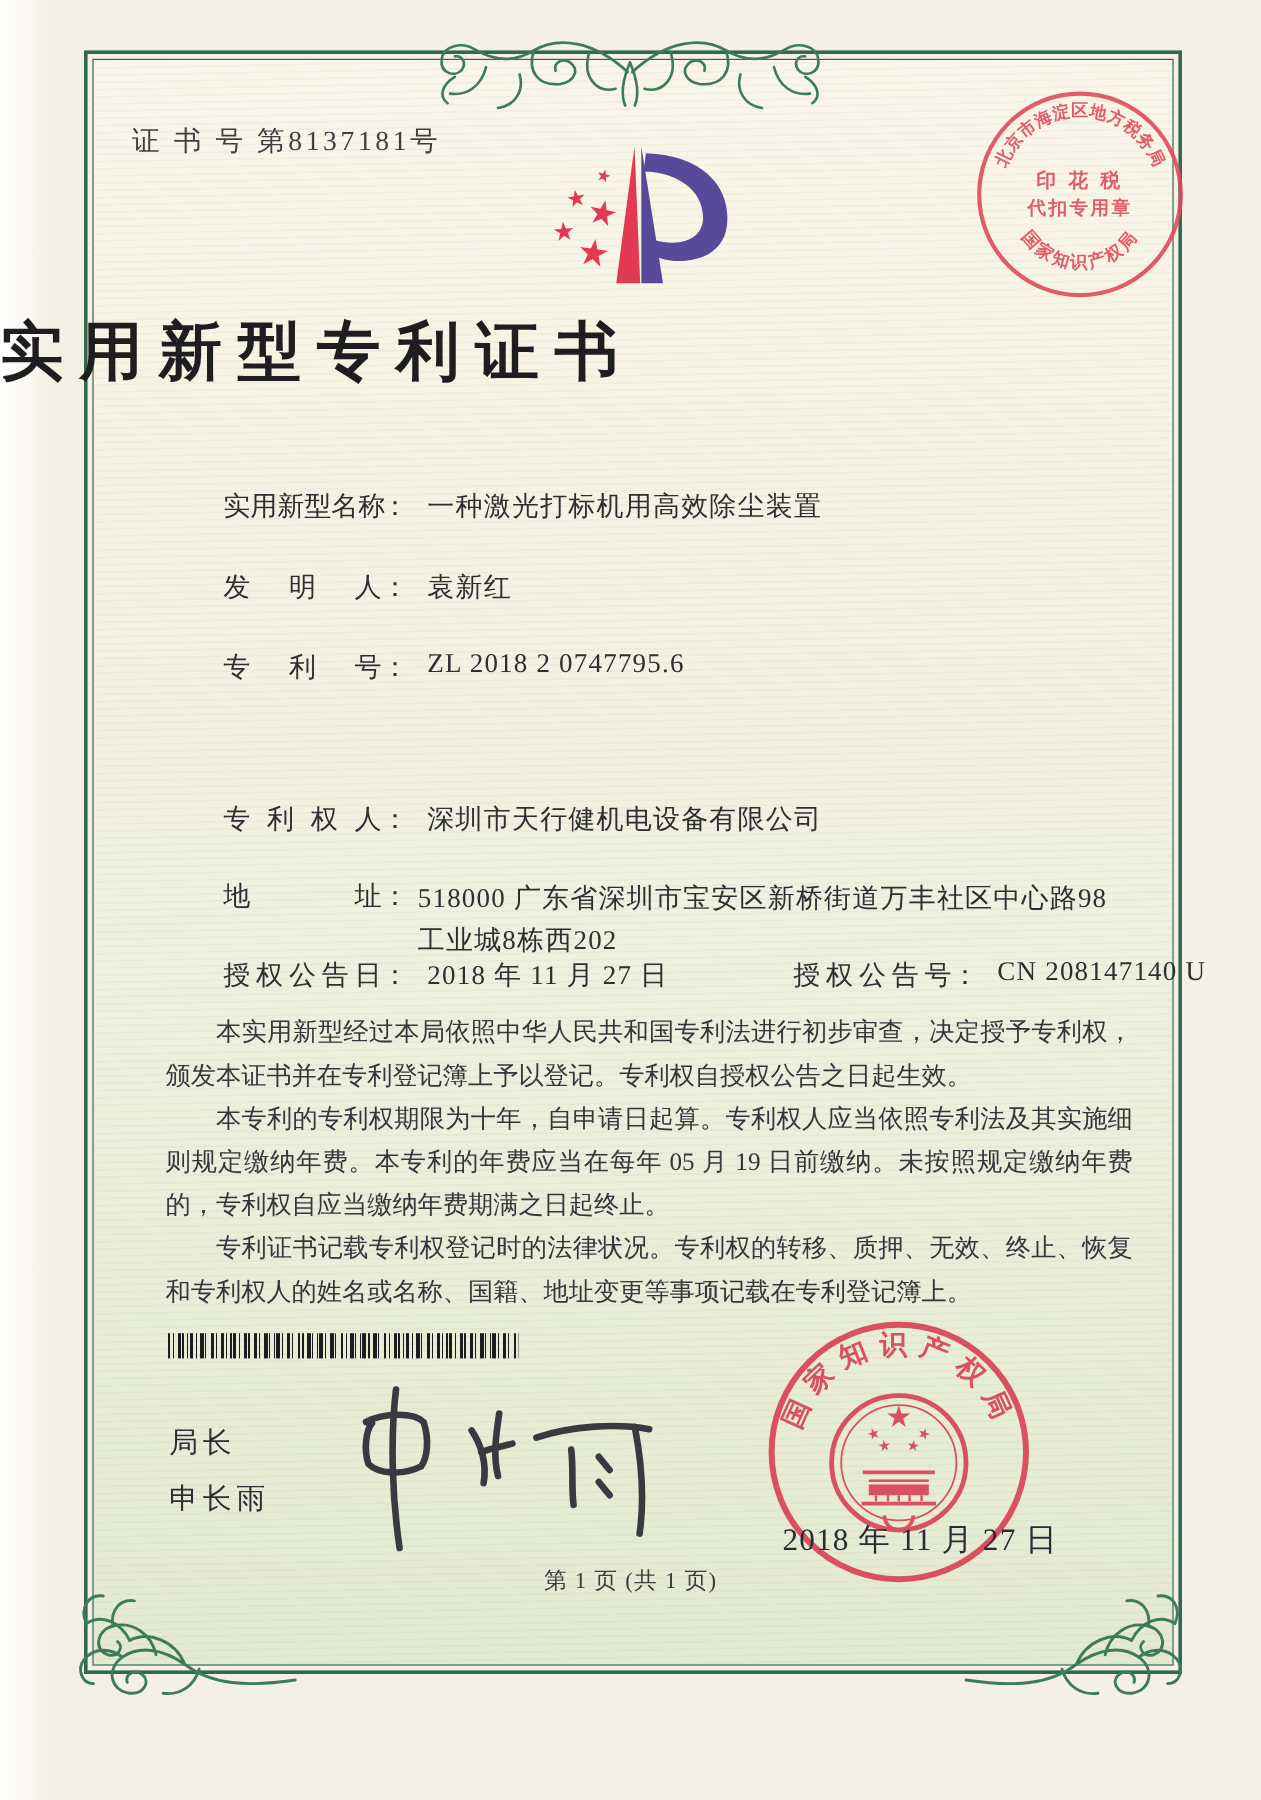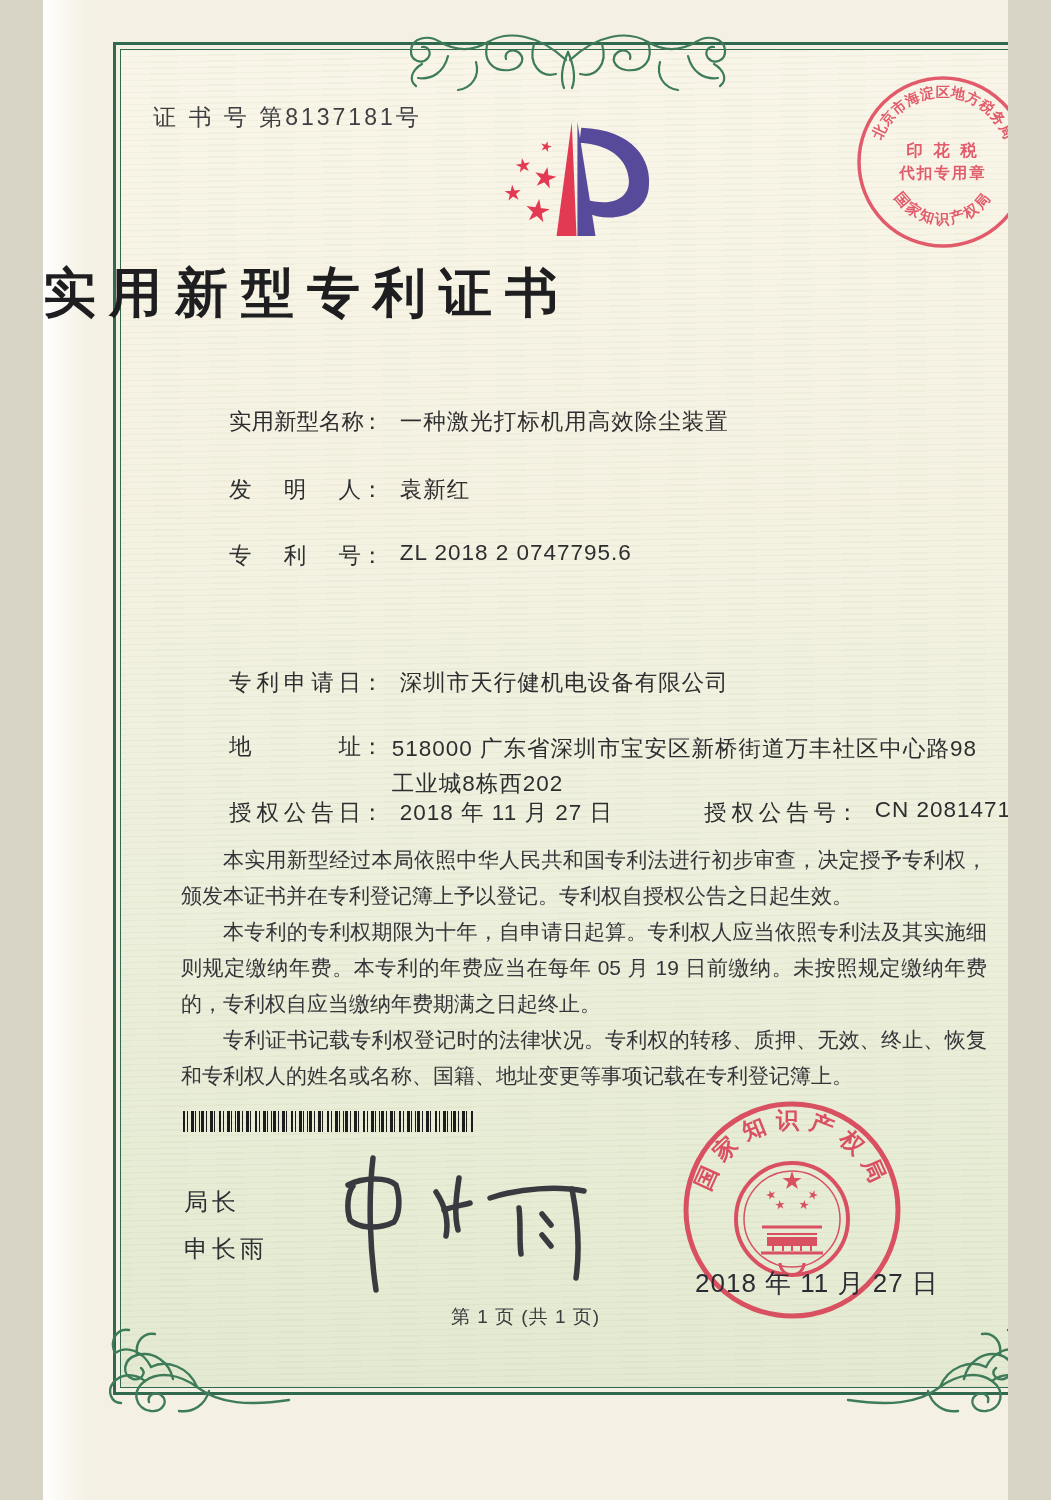--- a/index.html
+++ b/index.html
@@ -1,19 +1,19 @@
 <!DOCTYPE html>
 <html><head>
 <meta charset="utf-8">
 <style>
   html,body{margin:0;padding:0;background:#d8d4c6;}
   .page{
-    position:relative;width:965px;height:1500px;margin:0 auto;
+    position:relative;width:1051px;height:1500px;margin:0 auto;
     background:linear-gradient(90deg,#ffffff 0,#f4f0e3 45px,#f4f0e3 100%);
-    font-family:Liberation Sans, sans-serif;
+    font-family:Liberation Serif, serif;
     overflow:hidden;color:#2e2e33;
   }
   .frame{
     position:absolute;left:70px;top:42px;width:915px;height:1353px;
     border:3px solid #31694e;box-sizing:border-box;z-index:0;
   }
   .frame-inner{
     position:absolute;inset:4px;border:1px solid #31694e;
     background:
       repeating-linear-gradient(179deg, rgba(124,152,102,0.06) 0 1.5px, rgba(0,0,0,0) 1.5px 6px),
@@ -153,21 +153,21 @@
     <span class="fvalue">袁新红</span>
   </div>
 
   <div class="frow" style="top:540px">
     <span class="flabel">专利号</span><span class="fcolon">：</span>
     <span class="fvalue">ZL 2018 2 0747795.6</span>
   </div>
 
 
   <div class="frow" style="top:667px">
-    <span class="flabel">专利申请日</span><span class="fcolon">：</span>
+    <span class="flabel">专利权人</span><span class="fcolon">：</span>
     <span class="fvalue">深圳市天行健机电设备有限公司</span>
   </div>
 
   <div class="frow" style="top:731px">
     <span class="flabel">地址</span><span class="fcolon">：</span>
     <span class="fvalue-block">
       <div>518000 广东省深圳市宝安区新桥街道万丰社区中心路98</div>
       <div>工业城8栋西202</div>
     </span>
   </div>

